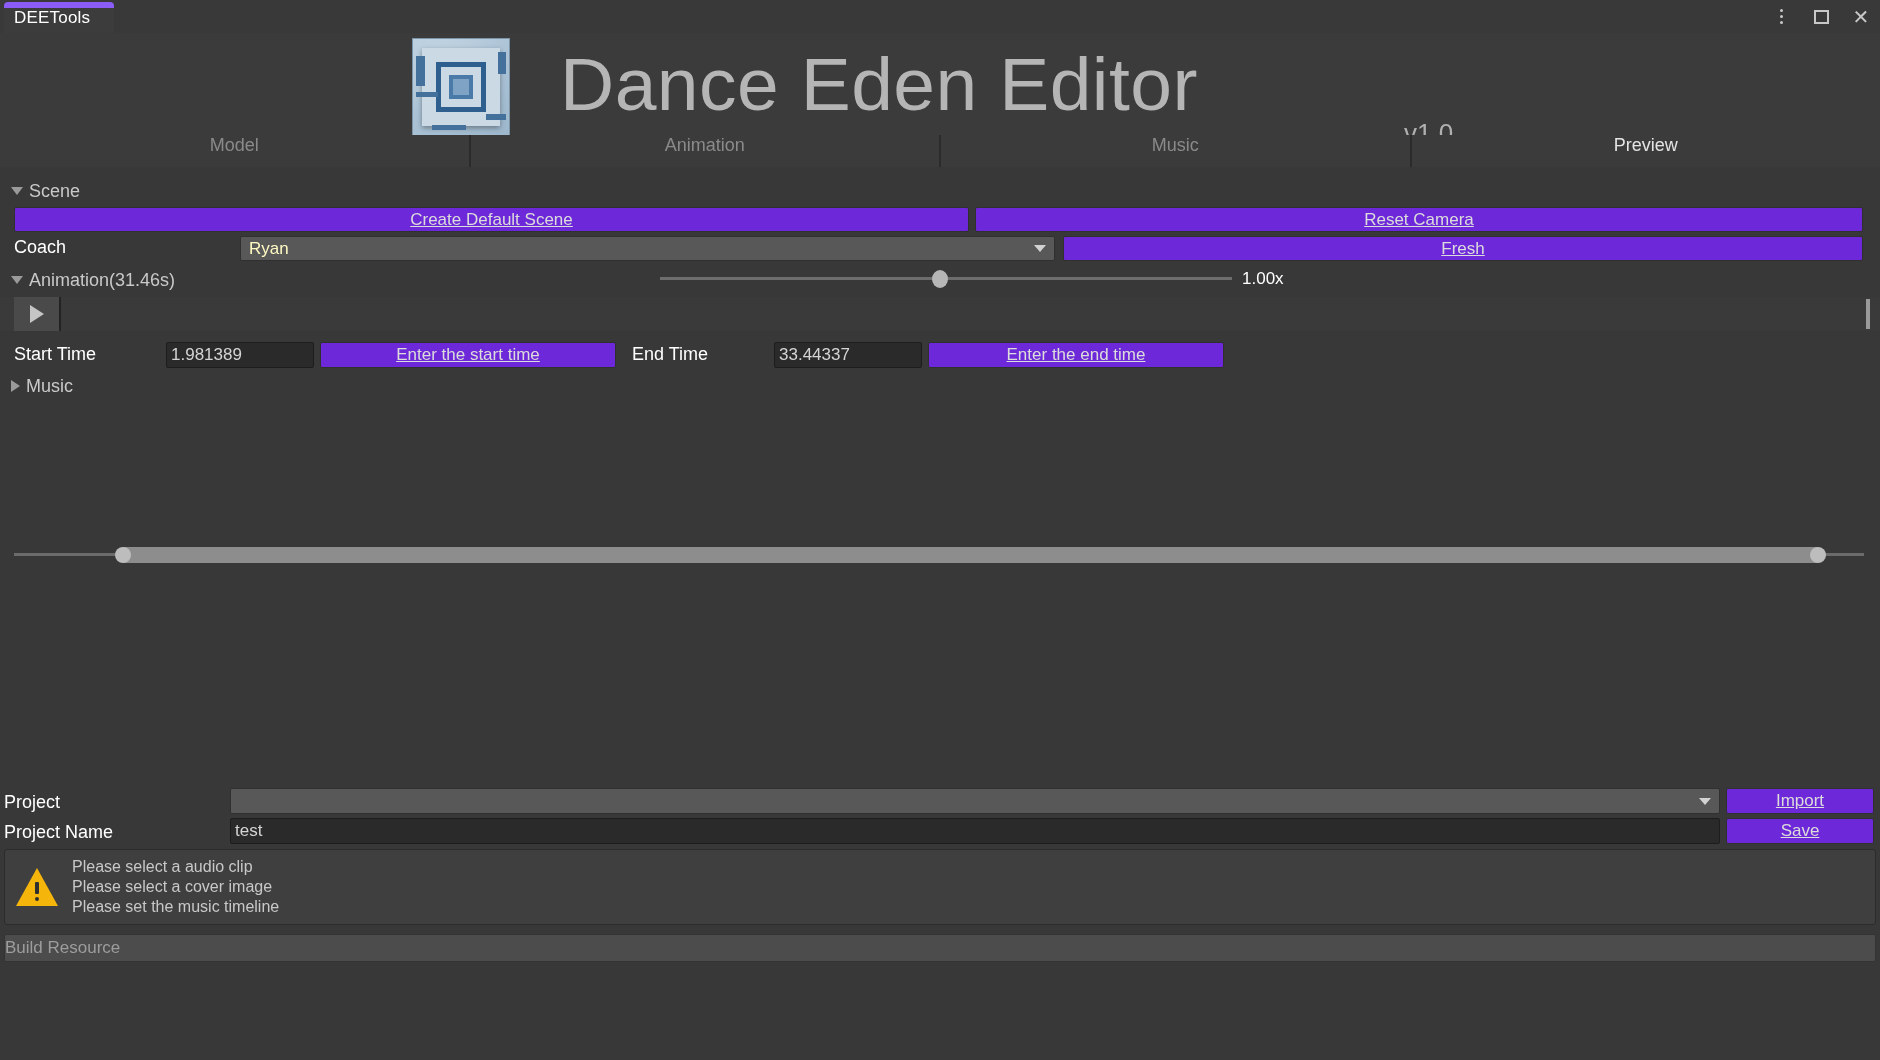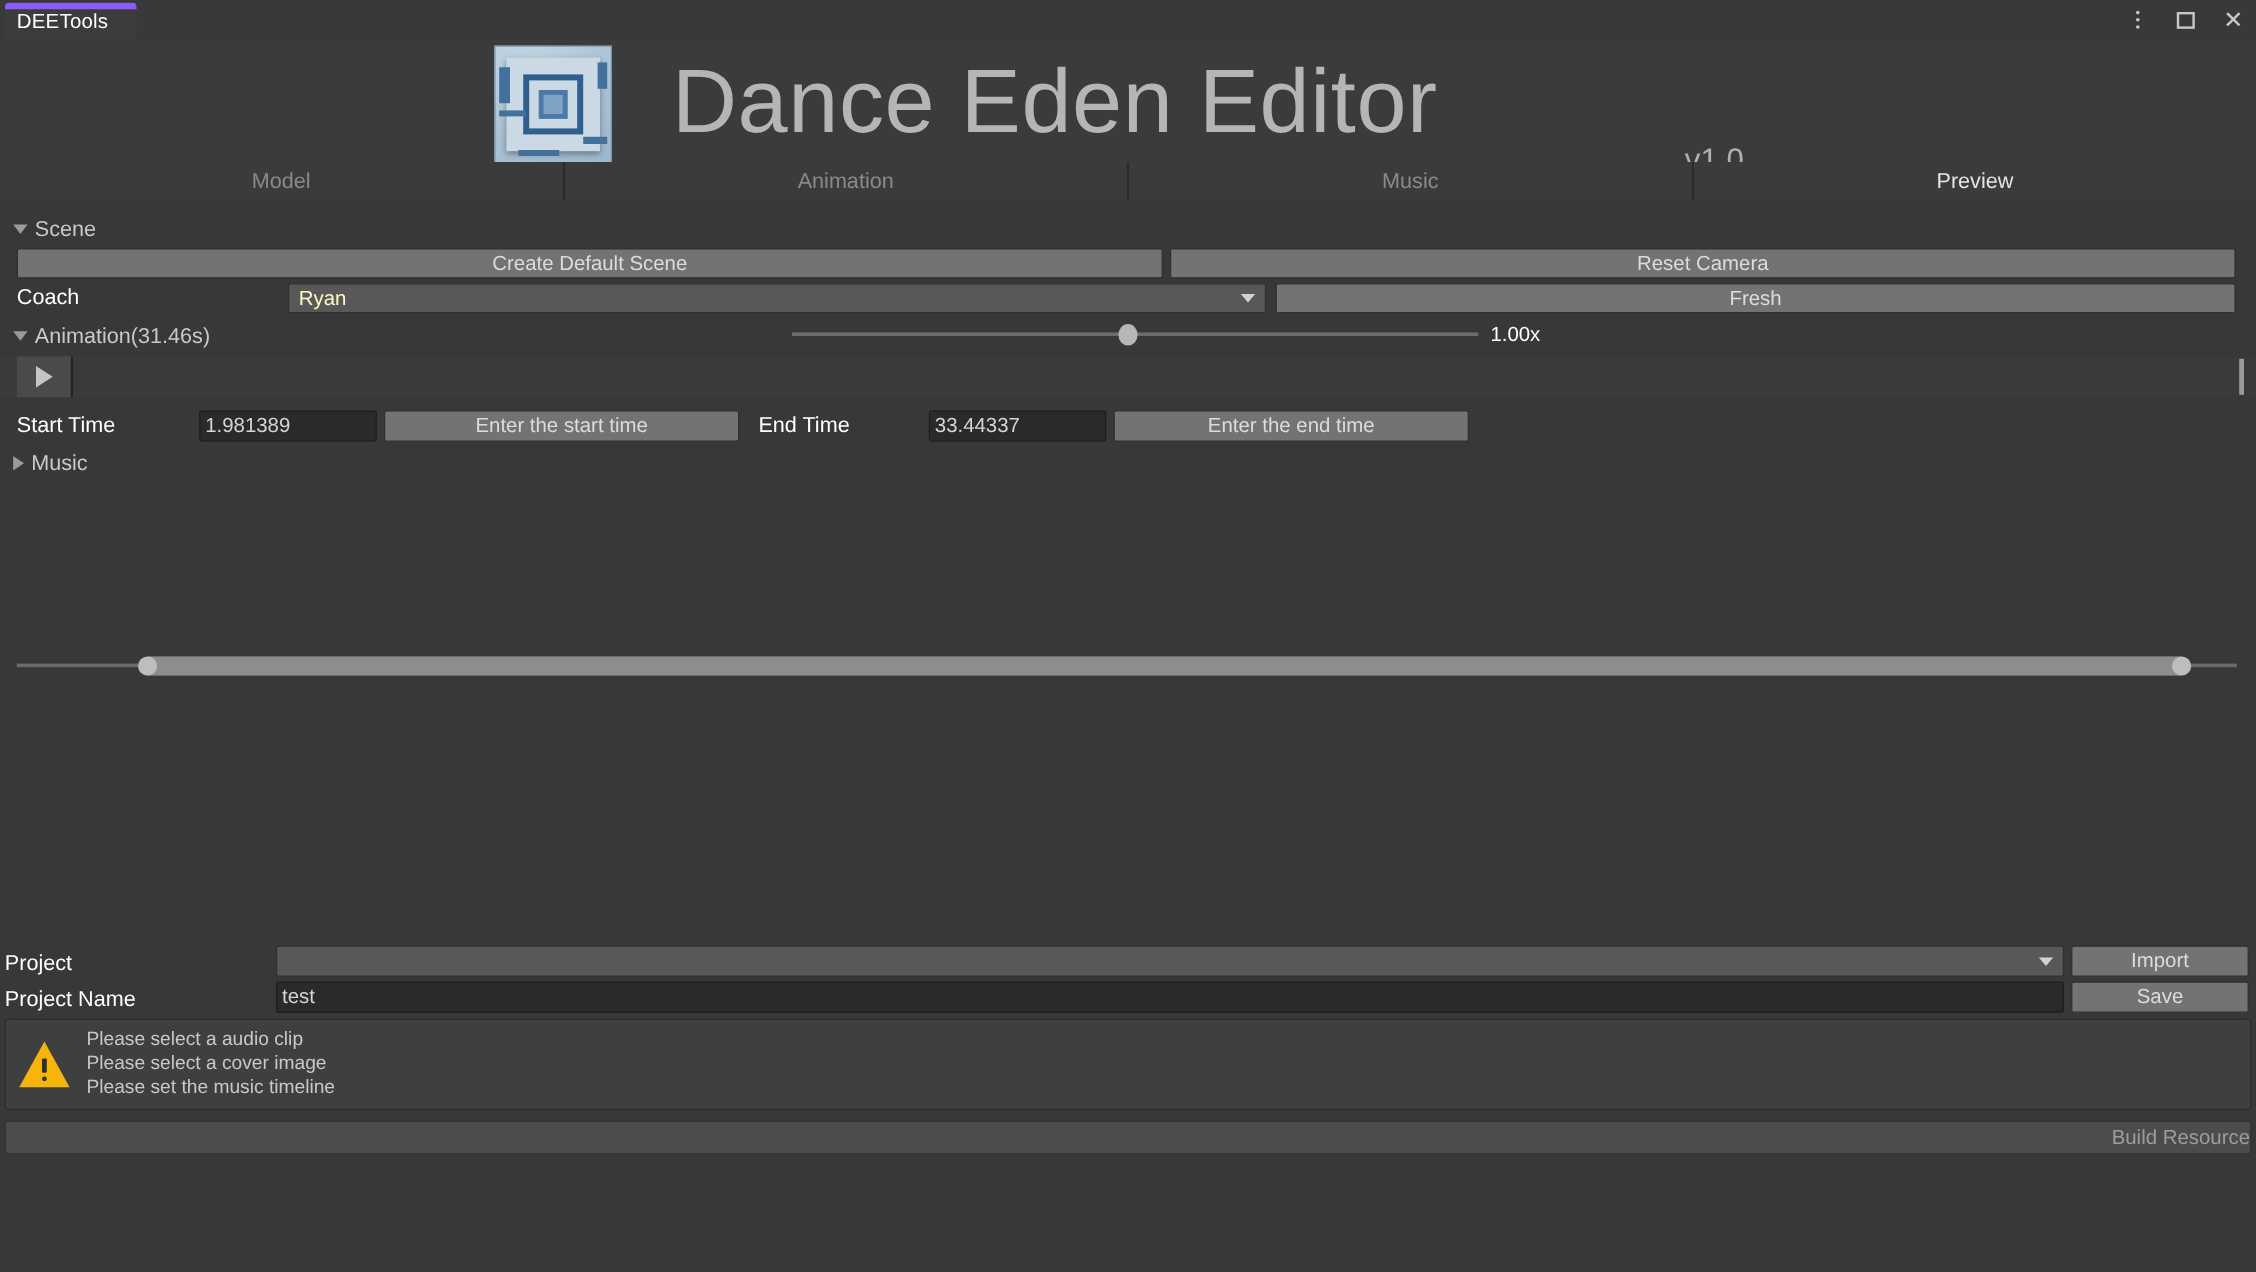--- a/index.html
+++ b/index.html
@@ -135,21 +135,21 @@
   .tabbar {
     position: absolute;
     top: 135px; left: 0;
     width: 1880px;
     height: 32px;
     display: flex;
   }
   .tab {
     flex: 1 1 0;
     display: flex;
-    align-items: center;
+    align-items: flex-start;
     justify-content: center;
     font-size: 18px;
     color: #8a8a8a;
     border-right: 2px solid #2b2b2b;
     box-sizing: border-box;
     background: #3b3b3b;
   }
   .tab:last-child { border-right: none; }
   .tab.active { color: #e4e4e4; }
 
@@ -179,30 +179,31 @@
     border-top: 8px solid #9a9a9a;
   }
   .tri-right {
     width: 0; height: 0;
     border-top: 6px solid transparent;
     border-bottom: 6px solid transparent;
     border-left: 9px solid #9a9a9a;
   }
 
   .btn {
-    background: #737373;
+    background: #6d28d9;
     border: 1px solid #303030;
     border-radius: 2px;
     color: #dcdcdc;
     font-size: 17px;
     display: flex;
     align-items: center;
     justify-content: center;
     box-sizing: border-box;
     font-family: "Liberation Sans", sans-serif;
+    text-decoration: underline;
   }
 
   .field {
     background: #2a2a2a;
     border: 1px solid #1d1d1d;
     border-radius: 2px;
     color: #d4d4d4;
     font-size: 17px;
     display: flex;
     align-items: center;
@@ -349,21 +350,21 @@
     top: 934px;
     width: 1872px;
     height: 28px;
     background: #4c4c4c;
     border: 1px solid #333333;
     border-radius: 2px;
     color: #9d9d9d;
     font-size: 17px;
     display: flex;
     align-items: center;
-    justify-content: flex-end;
+    justify-content: flex-start;
     box-sizing: border-box;
   }
 </style>
 </head>
 <body>
 
 <div class="titlebar">
   <div class="tab-chip">
     <span>DEETools</span>
   </div>

